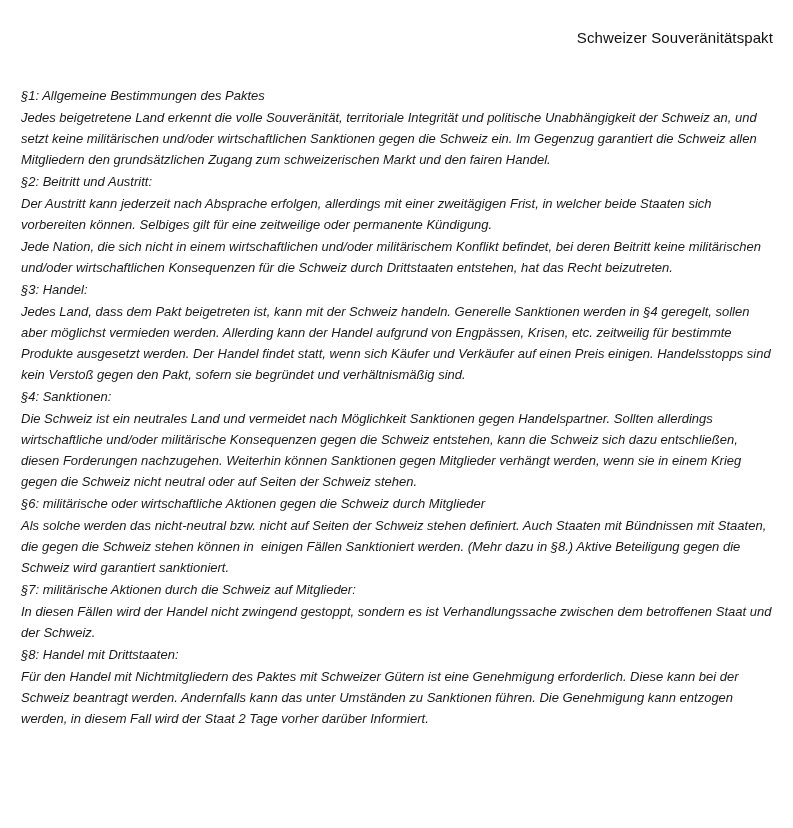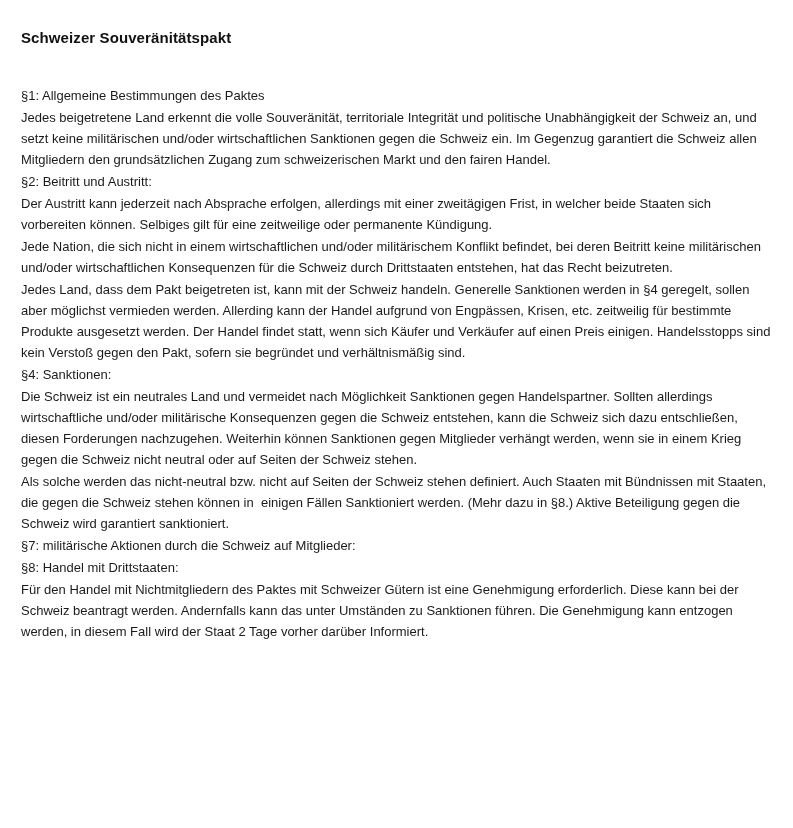--- a/index.html
+++ b/index.html
@@ -15,48 +15,52 @@
     overflow: hidden;
   }
   .page {
     box-sizing: border-box;
     width: 793px;
     height: 828px;
     padding: 27px 20px 0 21px;
   }
   .doc-title {
     font-size: 15px;
-    font-weight: bold;
-    text-align: left;
+    font-weight: normal;
+    text-align: right;
     color: #111111;
     line-height: 21px;
     margin: 0 0 37px 0;
     letter-spacing: 0.1px;
   }
   .heading,
   .para {
     font-size: 13px;
     line-height: 21px;
     margin: 0 0 1px 0;
     white-space: pre-wrap;
     color: #1b1b1b;
+    font-style: italic;
   }
 </style>
 </head>
 <body>
 
 <div class="page">
   <h1 class="doc-title">Schweizer Souveränitätspakt</h1>
   <div id="sections">
       <p class="heading">§1: Allgemeine Bestimmungen des Paktes</p>
       <p class="para">Jedes beigetretene Land erkennt die volle Souveränität, territoriale Integrität und politische Unabhängigkeit der Schweiz an, und setzt keine militärischen und/oder wirtschaftlichen Sanktionen gegen die Schweiz ein. Im Gegenzug garantiert die Schweiz allen Mitgliedern den grundsätzlichen Zugang zum schweizerischen Markt und den fairen Handel.</p>
       <p class="heading">§2: Beitritt und Austritt:</p>
       <p class="para">Der Austritt kann jederzeit nach Absprache erfolgen, allerdings mit einer zweitägigen Frist, in welcher beide Staaten sich vorbereiten können. Selbiges gilt für eine zeitweilige oder permanente Kündigung.</p>
       <p class="para">Jede Nation, die sich nicht in einem wirtschaftlichen und/oder militärischem Konflikt befindet, bei deren Beitritt keine militärischen und/oder wirtschaftlichen Konsequenzen für die Schweiz durch Drittstaaten entstehen, hat das Recht beizutreten.</p>
+      <p class="heading">§3: Handel:</p>
       <p class="para">Jedes Land, dass dem Pakt beigetreten ist, kann mit der Schweiz handeln. Generelle Sanktionen werden in §4 geregelt, sollen aber möglichst vermieden werden. Allerding kann der Handel aufgrund von Engpässen, Krisen, etc. zeitweilig für bestimmte Produkte ausgesetzt werden. Der Handel findet statt, wenn sich Käufer und Verkäufer auf einen Preis einigen. Handelsstopps sind kein Verstoß gegen den Pakt, sofern sie begründet und verhältnismäßig sind.</p>
       <p class="heading">§4: Sanktionen:</p>
       <p class="para">Die Schweiz ist ein neutrales Land und vermeidet nach Möglichkeit Sanktionen gegen Handelspartner. Sollten allerdings wirtschaftliche und/oder militärische Konsequenzen gegen die Schweiz entstehen, kann die Schweiz sich dazu entschließen, diesen Forderungen nachzugehen. Weiterhin können Sanktionen gegen Mitglieder verhängt werden, wenn sie in einem Krieg gegen die Schweiz nicht neutral oder auf Seiten der Schweiz stehen.</p>
+      <p class="heading">§6: militärische oder wirtschaftliche Aktionen gegen die Schweiz durch Mitglieder</p>
       <p class="para">Als solche werden das nicht-neutral bzw. nicht auf Seiten der Schweiz stehen definiert. Auch Staaten mit Bündnissen mit Staaten, die gegen die Schweiz stehen können in  einigen Fällen Sanktioniert werden. (Mehr dazu in §8.) Aktive Beteiligung gegen die Schweiz wird garantiert sanktioniert.</p>
       <p class="heading">§7: militärische Aktionen durch die Schweiz auf Mitglieder:</p>
+      <p class="para">In diesen Fällen wird der Handel nicht zwingend gestoppt, sondern es ist Verhandlungssache zwischen dem betroffenen Staat und der Schweiz.</p>
       <p class="heading">§8: Handel mit Drittstaaten:</p>
       <p class="para">Für den Handel mit Nichtmitgliedern des Paktes mit Schweizer Gütern ist eine Genehmigung erforderlich. Diese kann bei der Schweiz beantragt werden. Andernfalls kann das unter Umständen zu Sanktionen führen. Die Genehmigung kann entzogen werden, in diesem Fall wird der Staat 2 Tage vorher darüber Informiert.</p>
     </div>
 </div>
 
 </body></html>

